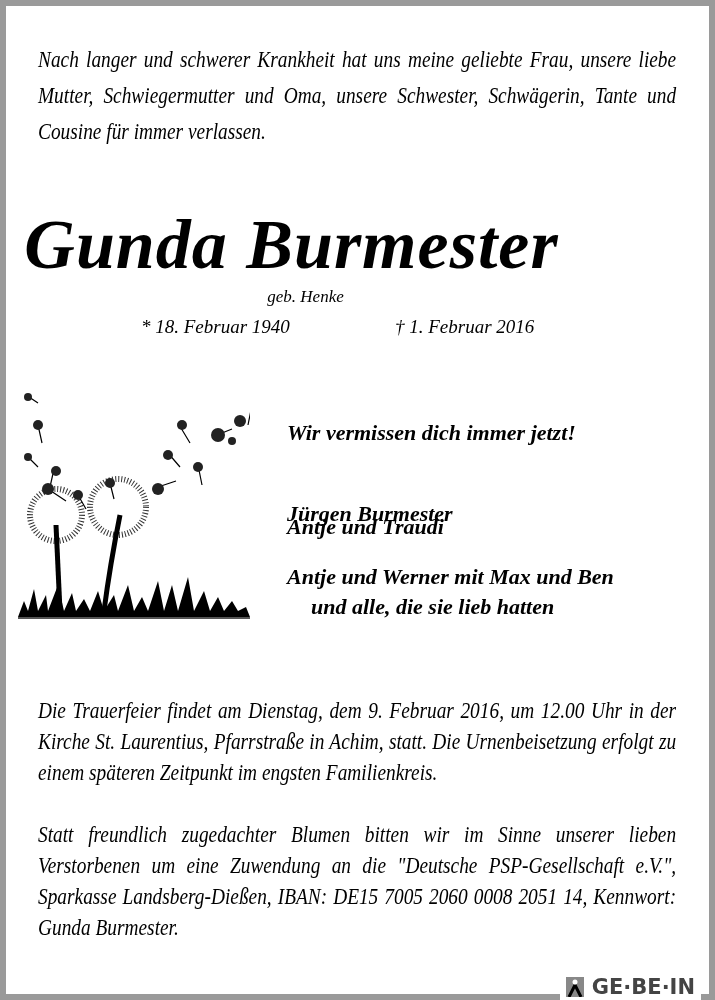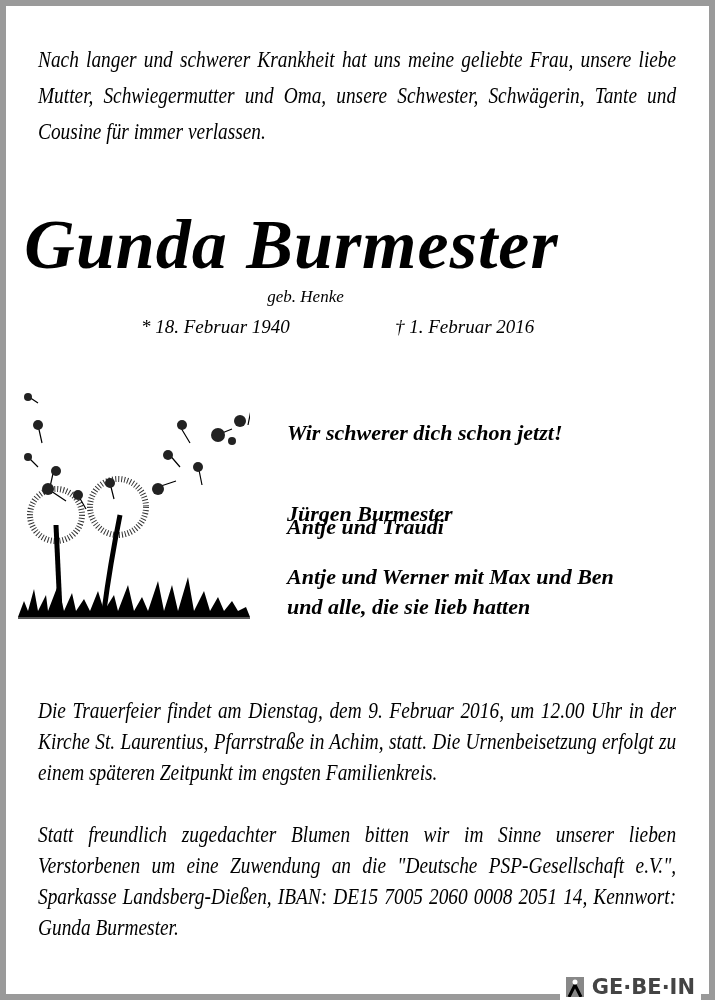--- a/index.html
+++ b/index.html
@@ -94,25 +94,25 @@
         <circle cx="214" cy="56" r="4"></circle>
       <circle cx="222" cy="36" r="6"></circle>
         <circle cx="164" cy="40" r="5"></circle>
     </g>
 
     <path fill="#000" stroke="none" d="M0 232 L6 216 L10 226 L16 204 L20 226 L28 210 L30 226 L40 200 L46 226 L54 208 L58 226 L66 214 L72 226 L80 206 L86 226 L96 210 L100 226 L110 200 L116 226 L124 212 L130 226 L140 196 L146 226 L154 200 L160 226 L170 192 L176 226 L186 206 L192 226 L200 212 L206 226 L214 216 L220 226 L228 222 L232 232 Z"></path>
     <line x1="0" y1="233" x2="232" y2="233" stroke="#555" stroke-width="2"></line>
   </g>
 </svg>
 
-<div class="mourners" style="top:420px;">Wir schwerer dich schon jetzt!</div>
+<div class="mourners" style="top:420px;">Wir vermissen dich immer jetzt!</div>
 <div class="mourners" style="top:474px;margin-top:27px;">Jürgen Burmester</div>
 <div class="mourners" style="top:514px;">Antje und Traudi</div>
 <div class="mourners" style="top:554px;margin-top:10px;">Antje und Werner mit Max und Ben</div>
-<div class="mourners" style="top:594px;">und alle, die sie lieb hatten</div>
+<div class="mourners" style="top:594px;margin-left:24px;">und alle, die sie lieb hatten</div>
 
 <div class="para" style="top:695px; line-height:31px;">Die Trauerfeier findet am Dienstag, dem 9. Februar 2016, um 12.00 Uhr in der Kirche St. Laurentius, Pfarrstraße in Achim, statt. Die Urnenbeisetzung erfolgt zu einem späteren Zeitpunkt im engsten Familienkreis.</div>
 <div class="para" style="top:819px; line-height:31px;">Statt freundlich zugedachter Blumen bitten wir im Sinne unserer lieben Verstorbenen um eine Zuwendung an die "Deutsche PSP-Gesellschaft e.V.", Sparkasse Landsberg-Dießen, IBAN: DE15 7005 2060 0008 2051 14, Kennwort: Gunda Burmester.</div>
 
 <div class="gebein">
   <svg width="18" height="20" viewBox="0 0 18 20">
     <rect x="0" y="0" width="18" height="20" fill="#888"></rect>
     <circle cx="9" cy="5" r="2.5" fill="#fff"></circle>
     <path d="M9 8 L3 20 M9 8 L15 20" stroke="#000" stroke-width="3"></path>
   </svg>

